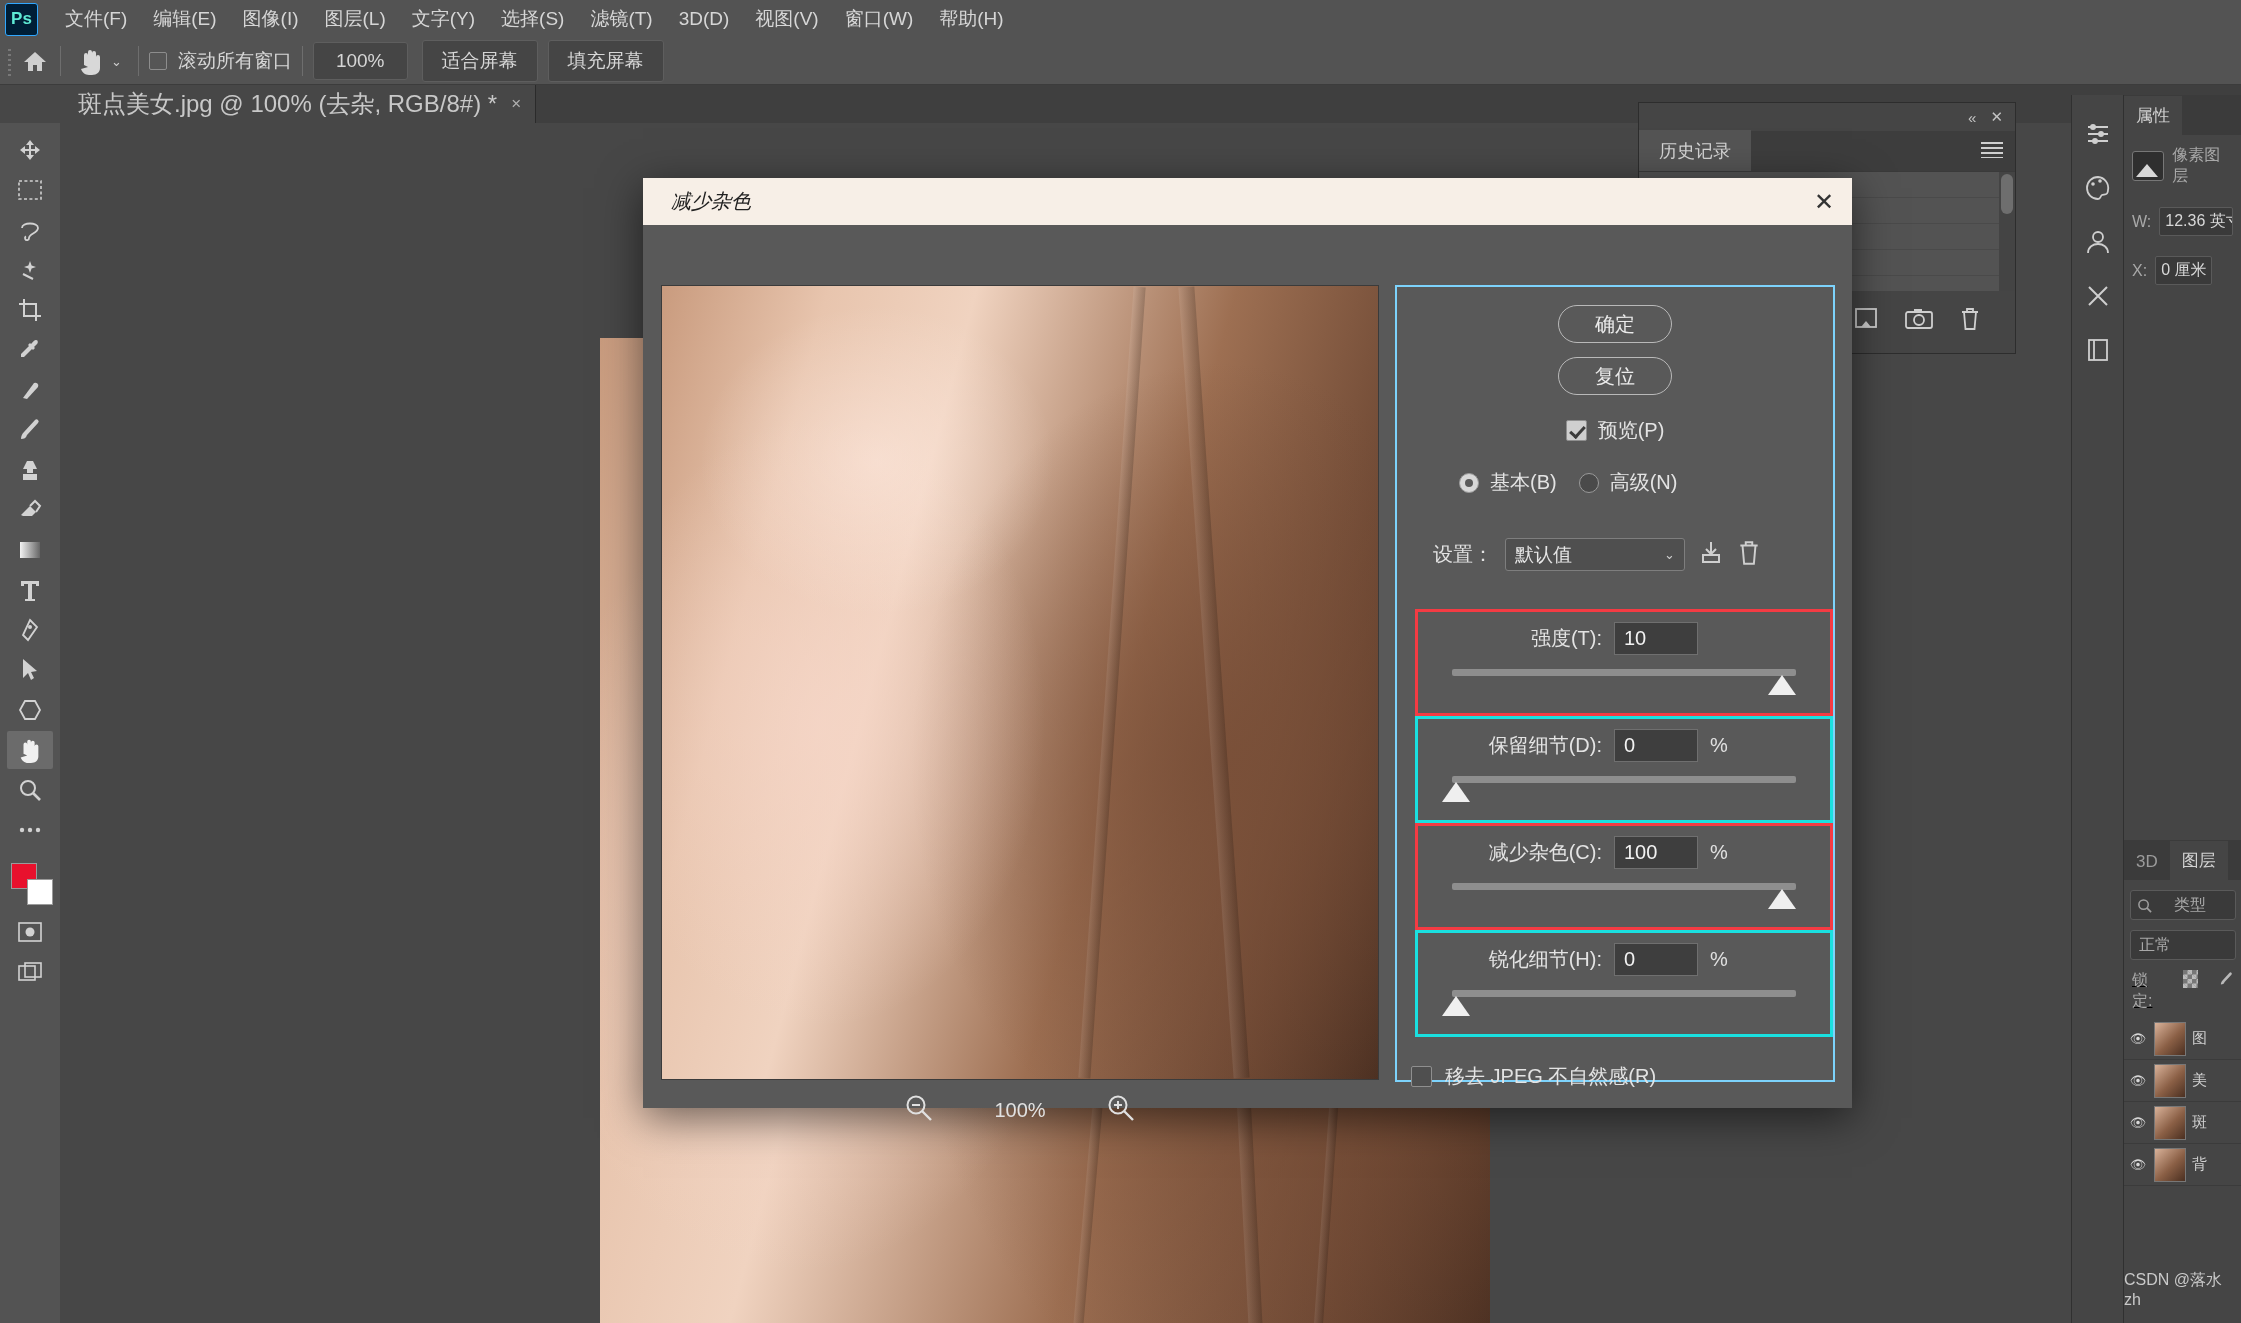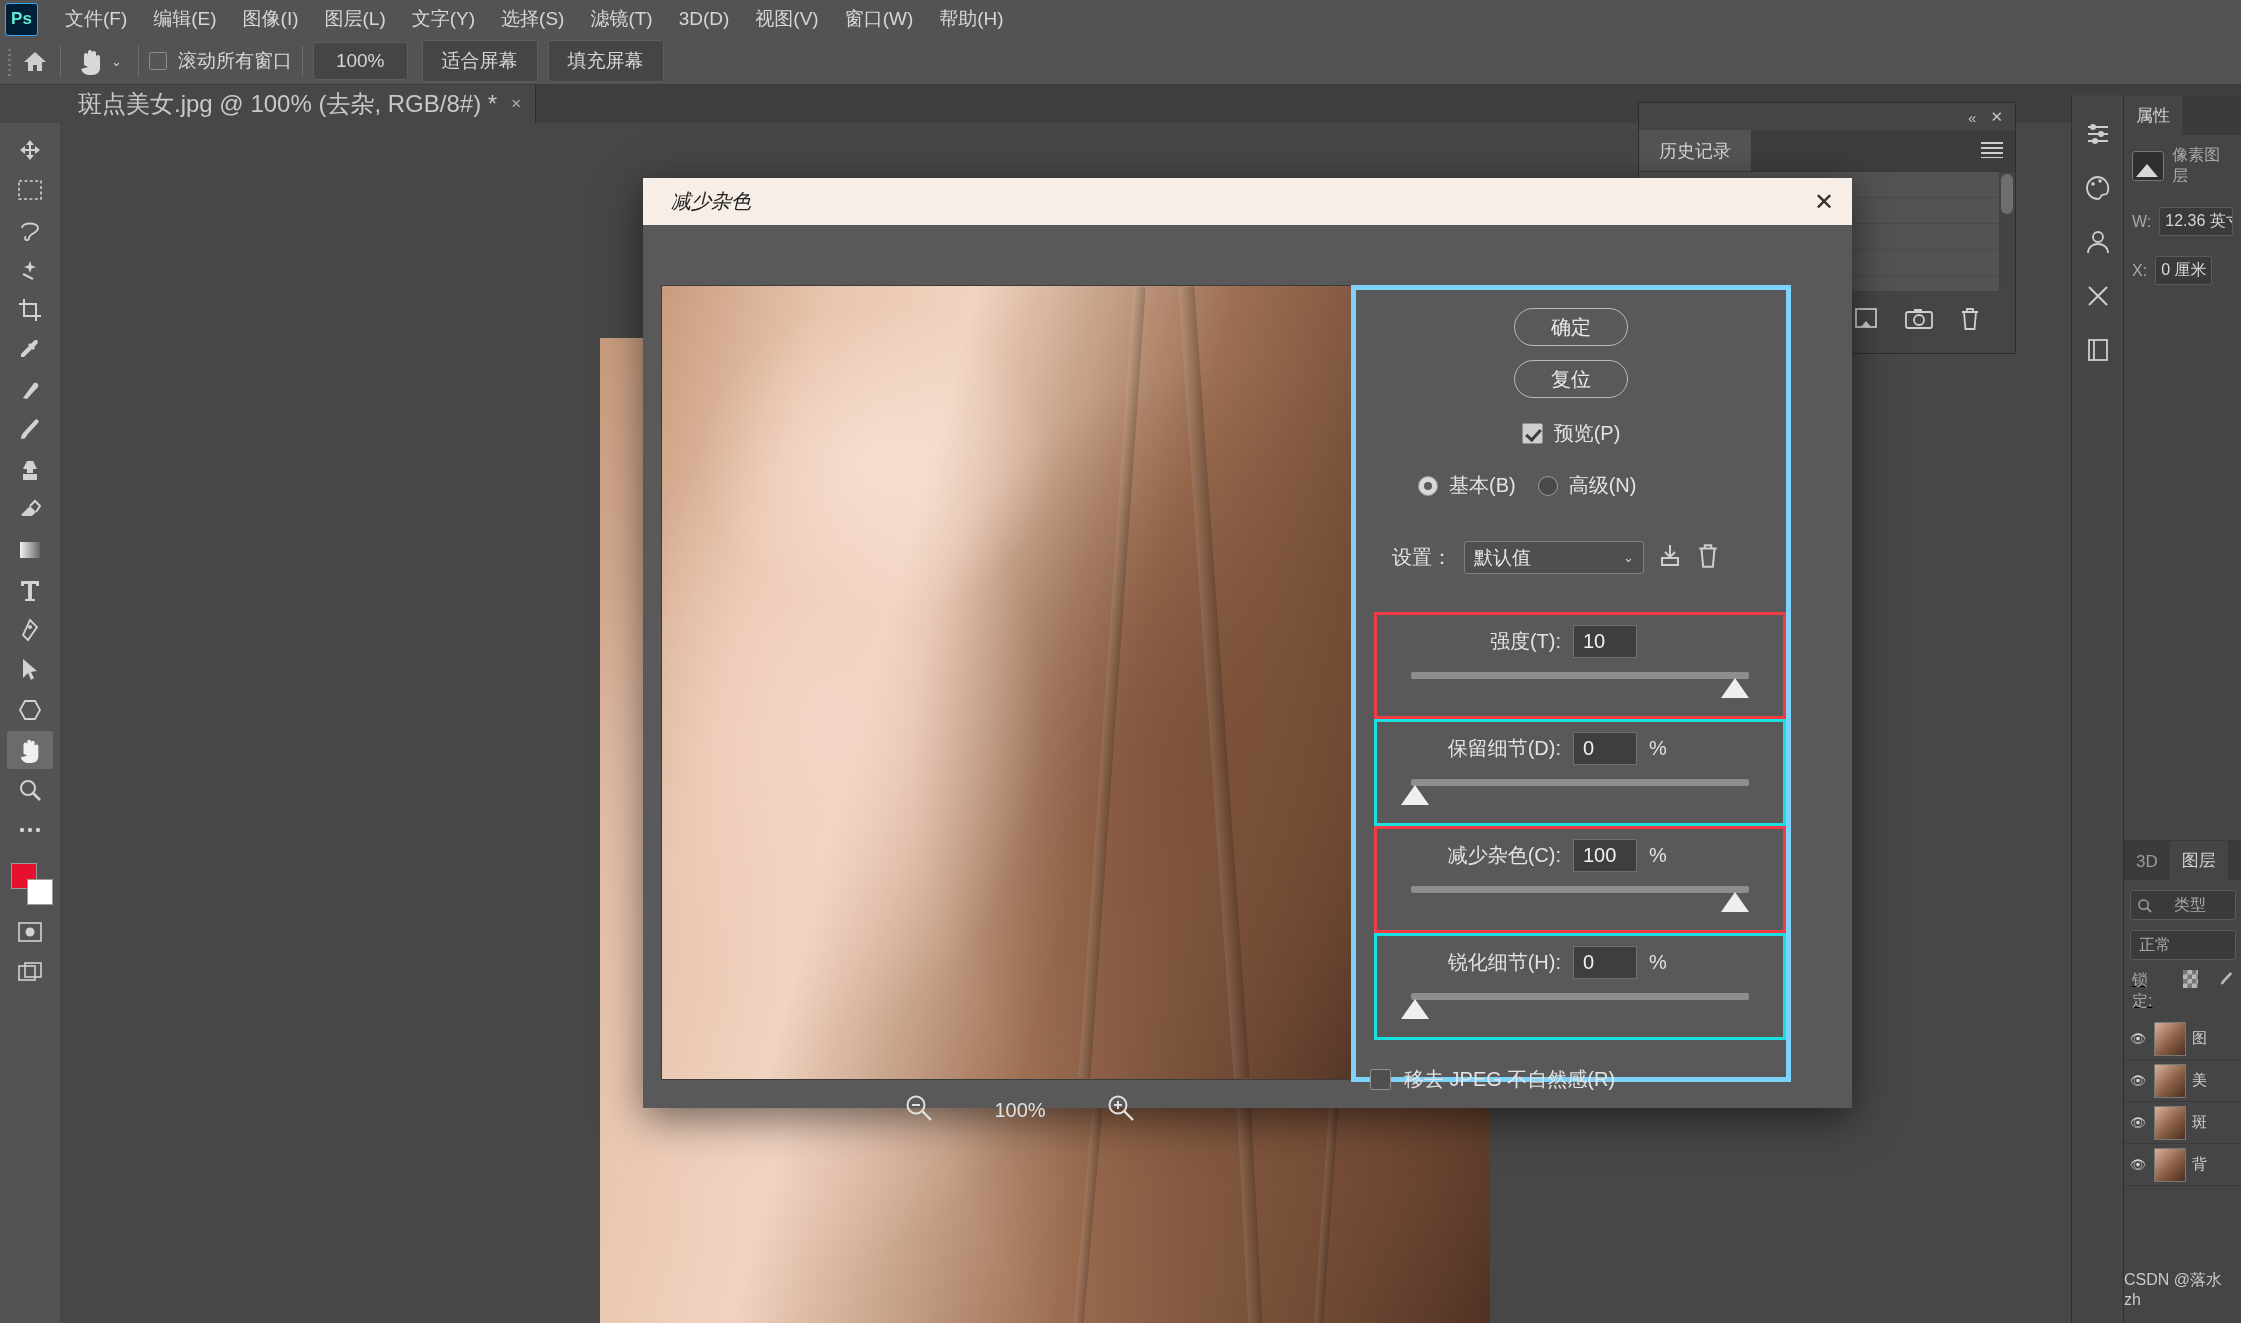--- a/index.html
+++ b/index.html
@@ -181,22 +181,22 @@
   .dlg-body { position: relative; height: 883px; }
   .preview-pane {
     position: absolute; left: 18px; top: 60px; width: 718px; height: 795px;
     background: #2e2a28; border: 1px solid #3b3b3b; overflow: hidden;
   }
   .dlg-footer { position: absolute; left: 18px; top: 860px; width: 718px; height: 50px;
     display: flex; align-items: center; justify-content: center; gap: 60px; }
   .dlg-zoom-val { color: #e1e1e1; font-size: 20px; }
 
   .ctrl-pane {
-    position: absolute; left: 708px; top: 60px; width: 440px; height: 797px;
-    background: #595959; border: 5px solid #7dd3fc;
+    position: absolute; left: 752px; top: 60px; width: 440px; height: 797px;
+    background: #595959; border: 2px solid #7dd3fc;
   }
   .btn-pill {
     width: 114px; height: 38px; margin: 0 auto; border: 1px solid #b9b9b9;
     border-radius: 19px; background: transparent; color: #eaeaea; font-size: 20px;
     display: flex; align-items: center; justify-content: center;
   }
   .preview-row { display: flex; align-items: center; justify-content: center; gap: 11px; margin-top: 22px; }
   .cbox-checked {
     width: 21px; height: 21px; background: #cfcfcf; border: 1px solid #8f8f8f; border-radius: 2px;
     position: relative;
@@ -222,21 +222,21 @@
   }
   .icon-btn { color: #cfcfcf; }
 
   .slider-group { margin-top: 38px; padding: 0 0 0 0; margin-left: 18px; }
   .slider-block { position: relative; padding: 10px 34px 14px 34px; }
   .slider-block.hl-red { border: 3px solid #f43b43; }
   .slider-block.hl-cyan { border: 3px solid #1ae0e0; }
   .sb-head { display: flex; align-items: center; gap: 12px; }
   .sb-label { color: #e3e3e3; font-size: 20px; min-width: 150px; text-align: right; }
   .sb-input {
-    width: 64px; height: 33px; background: #3e3e3e; border: 1px solid #6f6f6f;
+    width: 84px; height: 33px; background: #3e3e3e; border: 1px solid #6f6f6f;
     color: #f2f2f2; font-size: 20px; display: flex; align-items: center; padding-left: 9px;
   }
   .sb-pct { color: #e0e0e0; font-size: 20px; }
   .sb-track-wrap { position: relative; height: 34px; margin-top: 10px; }
   .sb-track { position: absolute; top: 4px; left: 0; right: 0; height: 7px;
               background: #8e8e8e; border-radius: 2px; }
   .sb-thumb { position: absolute; top: 10px; width: 0; height: 0;
     border-left: 14px solid transparent; border-right: 14px solid transparent;
     border-bottom: 20px solid #efefef; }
   .jpeg-row { display: flex; align-items: center; gap: 13px; margin-top: 26px; padding-left: 14px; }

